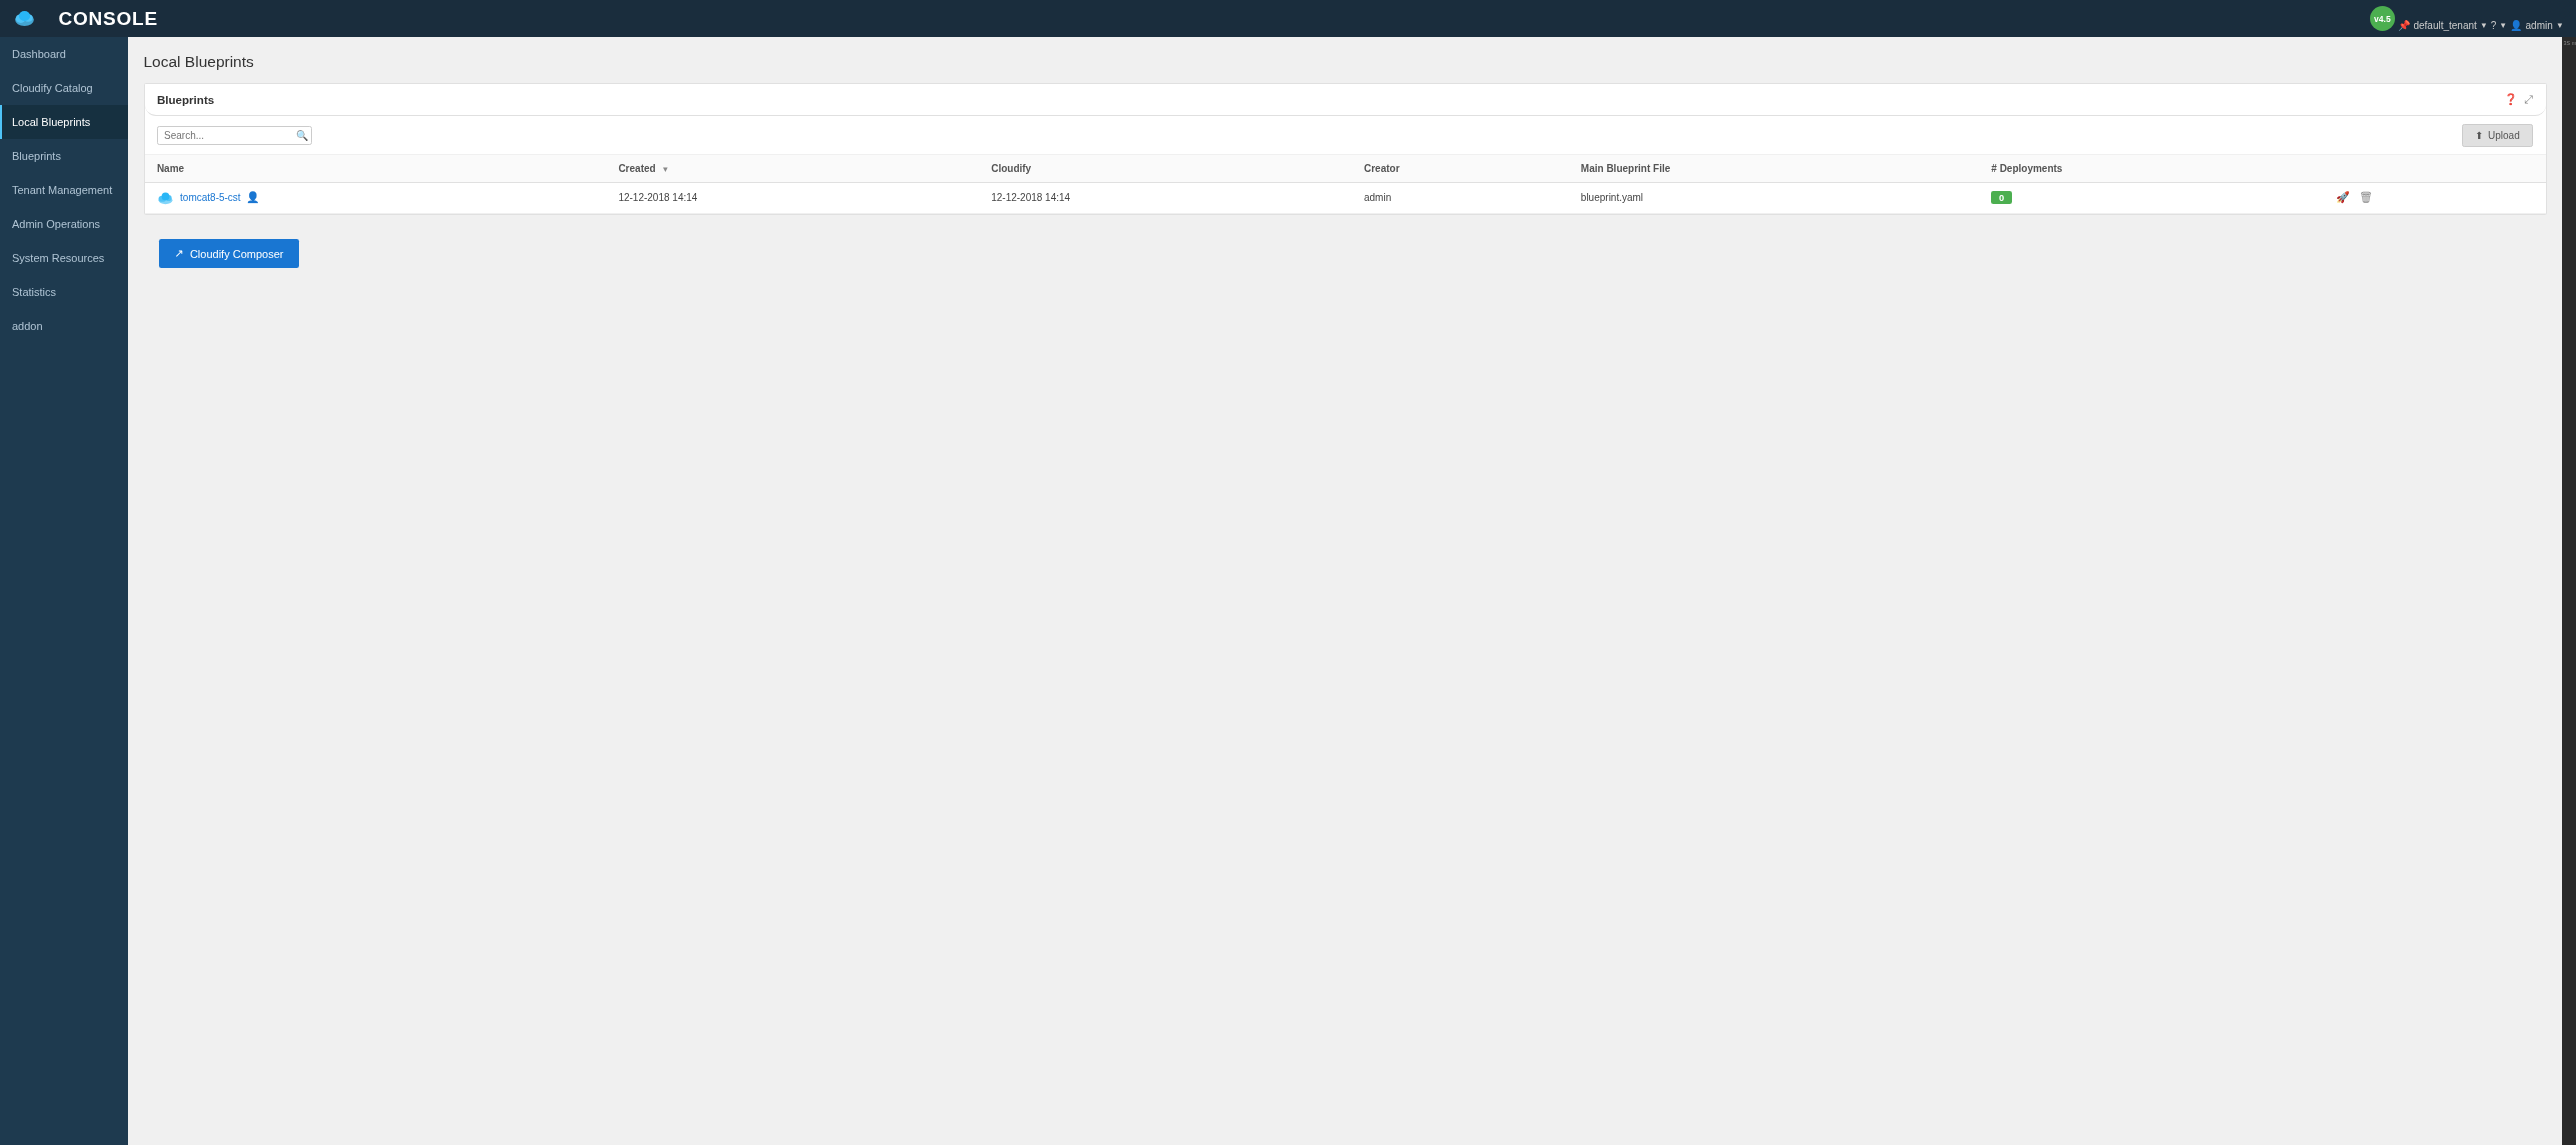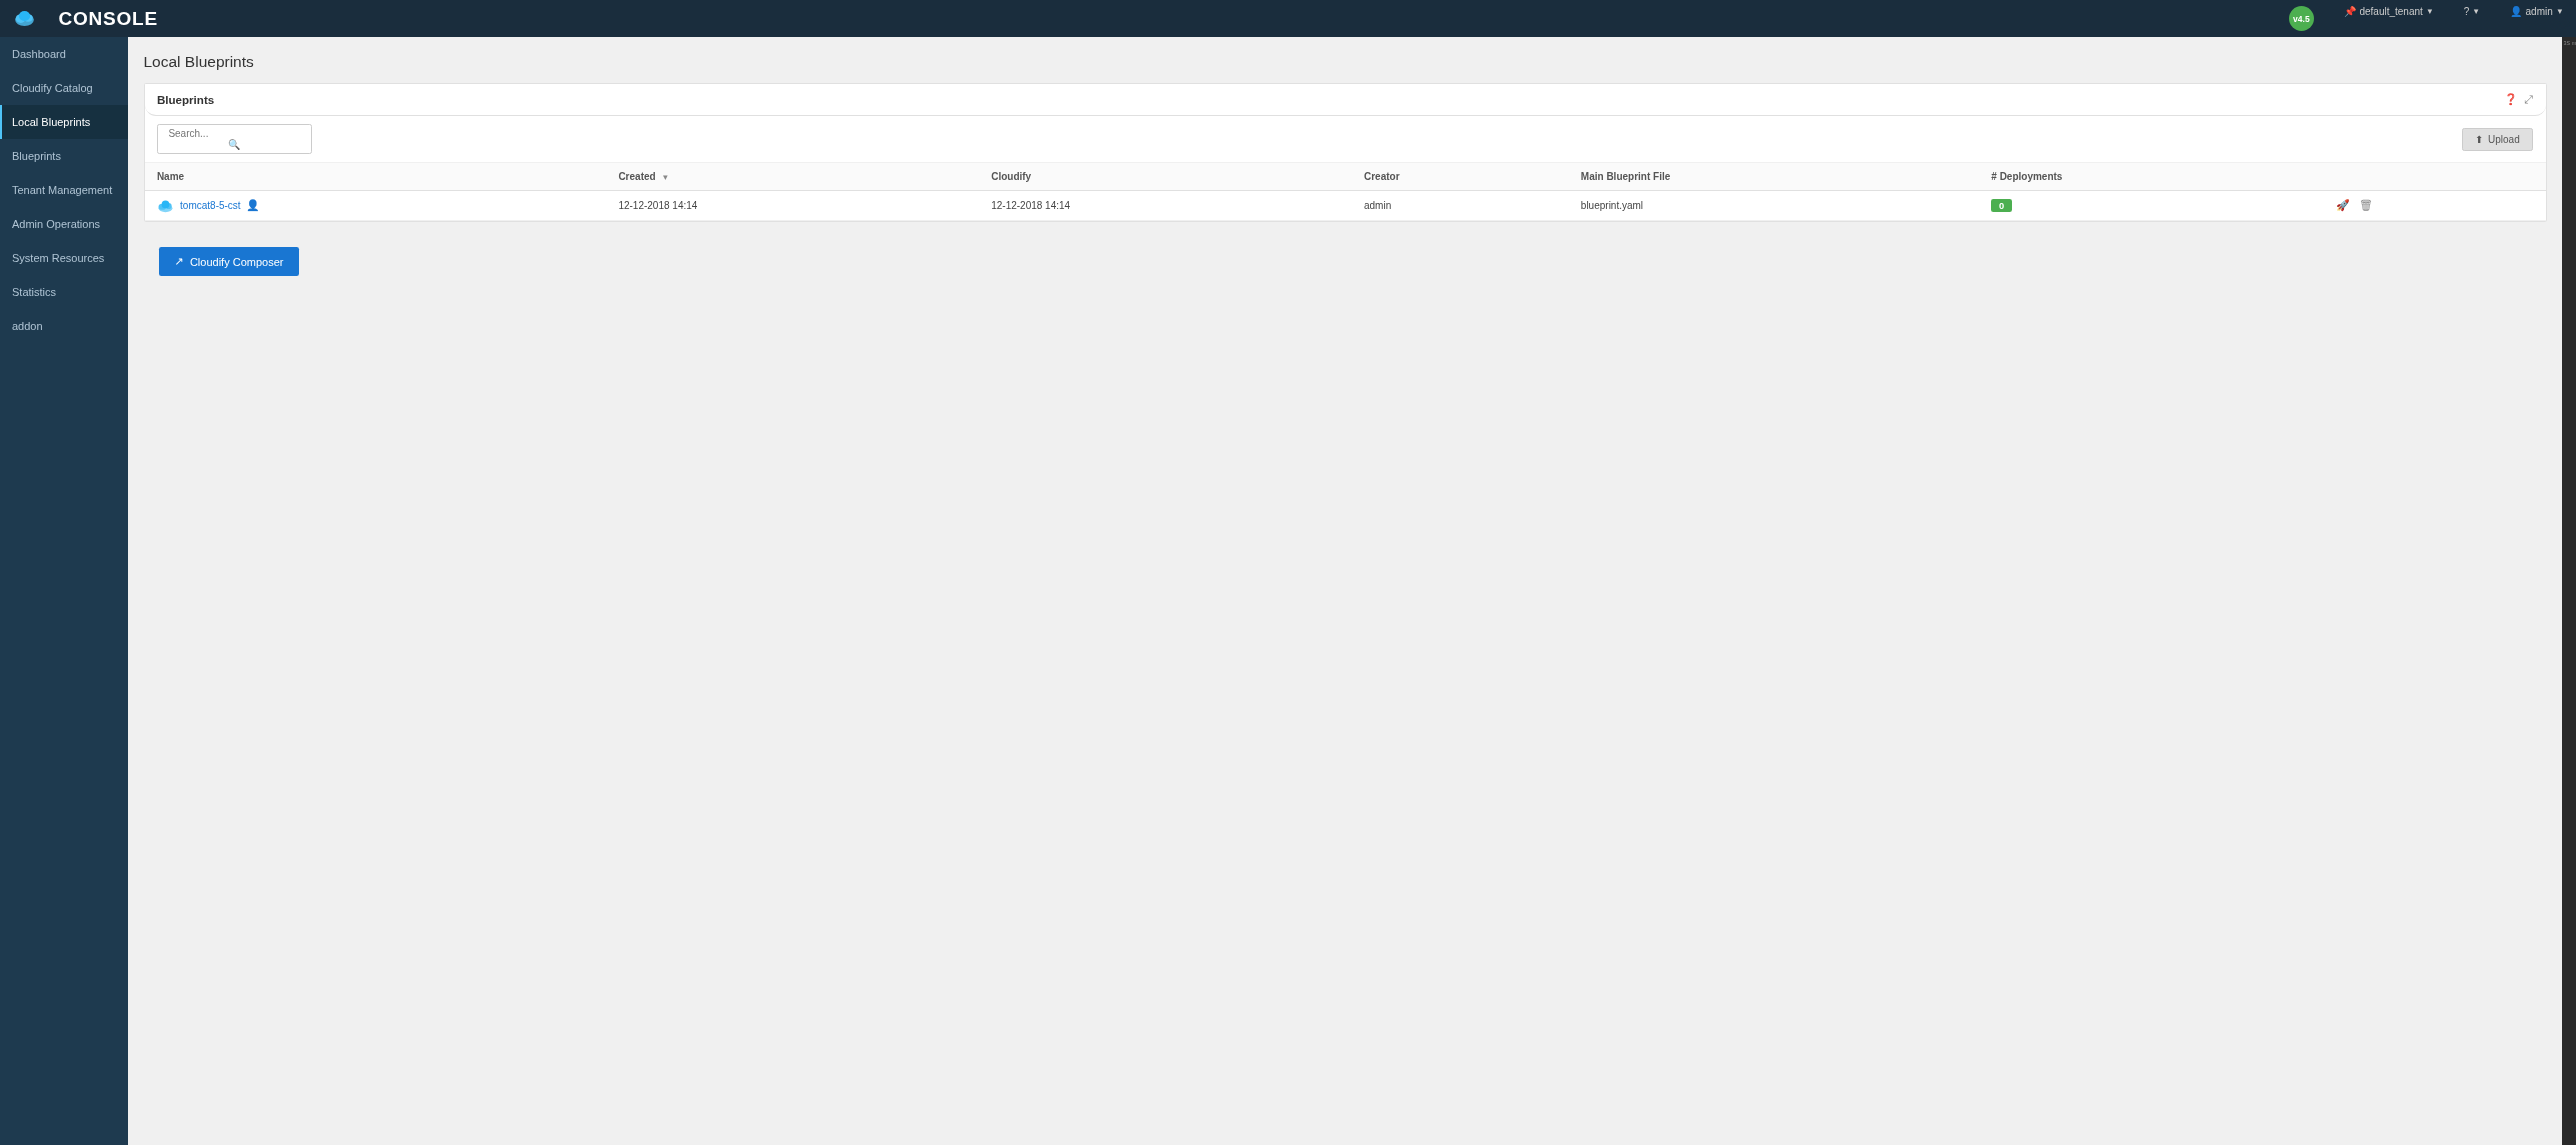--- a/index.html
+++ b/index.html
@@ -23,22 +23,22 @@
       font-size: 19px;
       font-weight: bold;
       letter-spacing: 0.8px;
     }
     .navbar-brand .cloud-icon {
       width: 25px;
       height: 25px;
     }
     .navbar-right {
       display: flex;
-      align-items: flex-start;
-      gap: 30px;
+      align-items: flex-end;
+      gap: 3px;
       color: white;
       margin-left: 40px;
     }
     .navbar-right .version-badge {
       background: #4caf50;
       border-radius: 50%;
       width: 25px;
       height: 25px;
       display: flex;
       align-items: center;
@@ -140,21 +140,20 @@
       border-bottom: 0.8px solid #f0f0f0;
     }
     .search-box {
       display: flex;
       align-items: center;
       border: 0.8px solid #ccc;
       border-radius: 2.3px;
       padding: 3.1px 6.2px;
       width: 155px;
       background: white;
-      flex-direction: column;
     }
     .search-box input {
       border: none;
       outline: none;
       font-size: 10px;
       flex: 1;
       color: #999;
     }
     .search-box .search-icon {
       color: #aaa;

